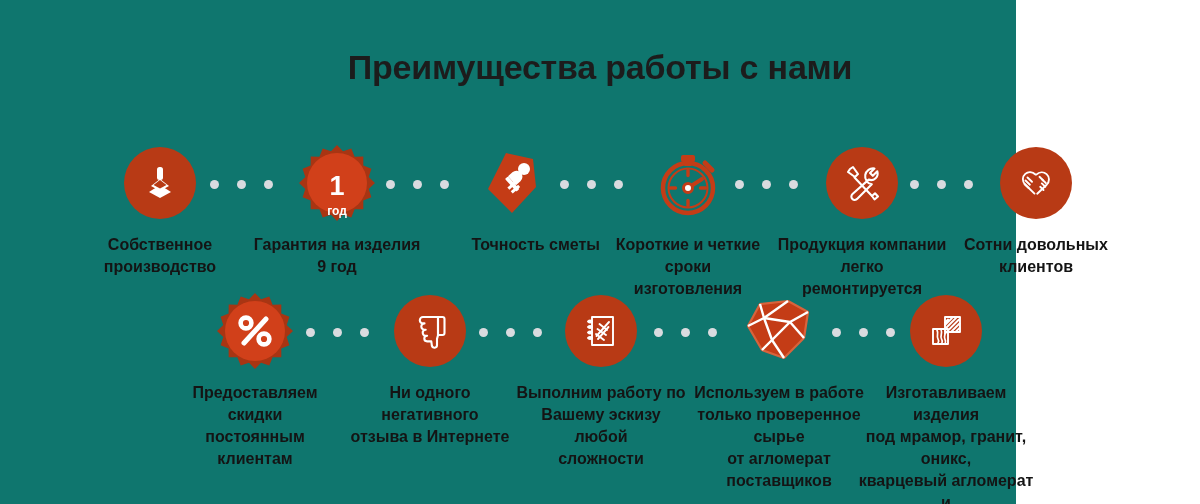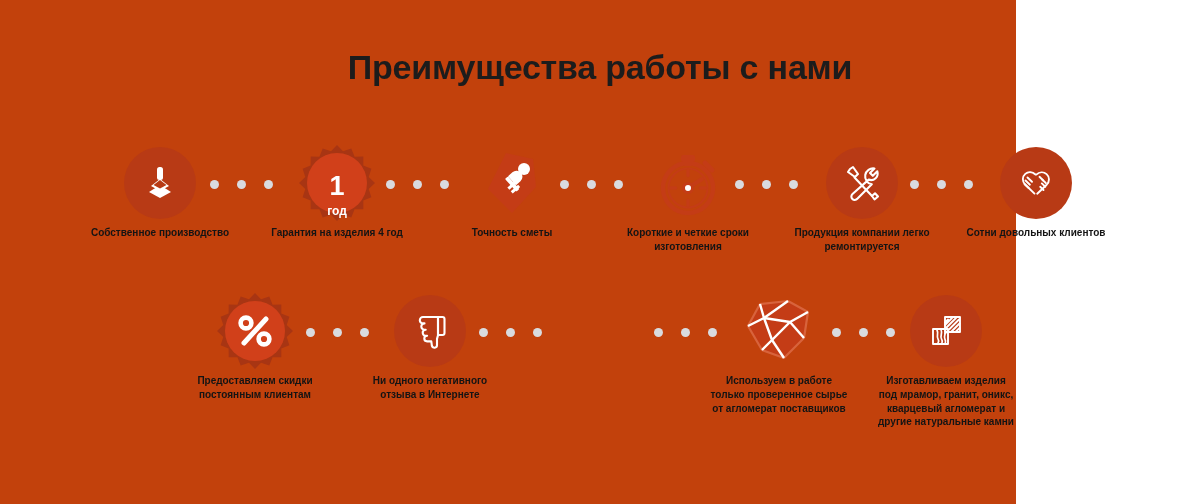--- a/index.html
+++ b/index.html
@@ -9,21 +9,21 @@
     height: 504px;
     background: #ffffff;
     font-family: "Liberation Sans", sans-serif;
     overflow: hidden;
   }
 
   .page {
     position: relative;
     width: 1016px;
     height: 504px;
-    background: #c2410c;
+    background: #0f766e;
   }
 
   
   .page-title {
     position: absolute;
     top: 48px;
     left: 0;
     width: 1200px;
     text-align: center;
     font-size: 34px;
@@ -52,22 +52,22 @@
   }
 
   .icon-slot {
     height: 86px;
     display: flex;
     align-items: center;
     justify-content: center;
   }
 
   .feature-label {
-    margin-top: 0;
-    font-size: 10px;
+    margin-top: 8px;
+    font-size: 16px;
     font-weight: bold;
     line-height: 1.38;
     color: #141414;
     white-space: pre-line;
   }
 
   
   .circle-icon {
     width: 72px;
     height: 72px;
@@ -190,24 +190,24 @@
               <polygon fill="#a83513" points="40,2 46.0,8.3 54.3,5.6 57.6,13.7 66.3,13.6 66.3,22.4 74.4,25.7 71.7,34.0 78,40 71.7,46.0 74.4,54.3 66.3,57.6 66.3,66.3 57.6,66.3 54.3,74.4 46.0,71.7 40,78 34.0,71.7 25.7,74.4 22.4,66.3 13.7,66.3 13.6,57.6 5.6,54.3 8.3,46.0 2,40 8.3,34.0 5.6,25.7 13.6,22.4 13.7,13.6 22.4,13.7 25.7,5.6 34.0,8.3"></polygon>
               <circle cx="40" cy="40" r="30" fill="#d1401a"></circle>
             </g>
           </svg>
           <div class="badge-text">
             <span class="big">1</span>
             <span class="small">год</span>
           </div>
         </div>
       </div>
-      <div class="feature-label">Гарантия на изделия 4 год</div>
-    </div>
-
-    <div class="feature" style="left:512px;">
+      <div class="feature-label">Гарантия на изделия 9 год</div>
+    </div>
+
+    <div class="feature" style="left:512px;text-align:right;">
       <div class="icon-slot">
         <div class="bare-icon">
           <svg width="72" height="72" viewBox="0 0 72 72">
             <path d="M30 6 L57 12 L60 40 L36 66 L12 42 Z" fill="#c43c16"></path>
             <circle cx="48" cy="22" r="6" fill="#fff"></circle>
             <g transform="translate(29,32) rotate(-42)" fill="#fff">
               <rect x="0" y="0" width="4" height="17" rx="1"></rect>
               <path d="M4 0 h6 a6 6 0 0 1 0 12 h-6 z"></path>
               <rect x="-4" y="8" width="12" height="3"></rect>
               <rect x="-4" y="13" width="10" height="3"></rect>
@@ -336,20 +336,43 @@
               <line x1="51" y1="28" x2="29" y2="52" stroke-width="5" stroke-linecap="round"></line>
             </g>
           </svg>
 
         </div>
       </div>
       <div class="feature-label">Предоставляем скидки
 постоянным клиентам</div>
     </div>
 
+    <div class="feature" style="left:601px;">
+      <div class="icon-slot">
+        <div class="circle-icon">
+          <svg width="42" height="42" viewBox="0 0 42 42">
+            <g fill="none" stroke="#fff" stroke-width="1.9" stroke-linejoin="round" stroke-linecap="round">
+              <rect x="12" y="7" width="21" height="28"></rect>
+              <path d="M12 11.5 a3 3 0 0 1 -4 0 a3 3 0 0 1 4 0"></path>
+              <path d="M12 17 a3 3 0 0 1 -4 0 a3 3 0 0 1 4 0"></path>
+              <path d="M12 22.5 a3 3 0 0 1 -4 0 a3 3 0 0 1 4 0"></path>
+              <path d="M12 28 a3 3 0 0 1 -4 0 a3 3 0 0 1 4 0"></path>
+              <line x1="29" y1="12" x2="16.5" y2="26"></line>
+              <line x1="28.5" y1="17" x2="18" y2="29"></line>
+              <line x1="19.5" y1="14" x2="27" y2="20"></line>
+              <line x1="17.5" y1="19" x2="26" y2="25"></line>
+              <line x1="16" y1="24" x2="24" y2="30"></line>
+            </g>
+          </svg>
+        </div>
+      </div>
+      <div class="feature-label">Выполним работу по
+Вашему эскизу любой
+сложности</div>
+    </div>
 
     <div class="feature" style="left:779px;">
       <div class="icon-slot">
         <div class="bare-icon">
           <svg width="74" height="66" viewBox="0 0 74 66">
             <polygon points="18,6 46,3 66,14 62,40 42,60 20,52 6,28" fill="#c43c16" stroke="#d8633c" stroke-width="2.2" stroke-linejoin="round"></polygon>
             <g fill="none" stroke="#ffffff" stroke-width="2.4" stroke-linejoin="round">
               <polyline points="18,6 22,20 6,28"></polyline>
               <polyline points="22,20 46,3"></polyline>
               <polyline points="22,20 48,24 66,14"></polyline>

